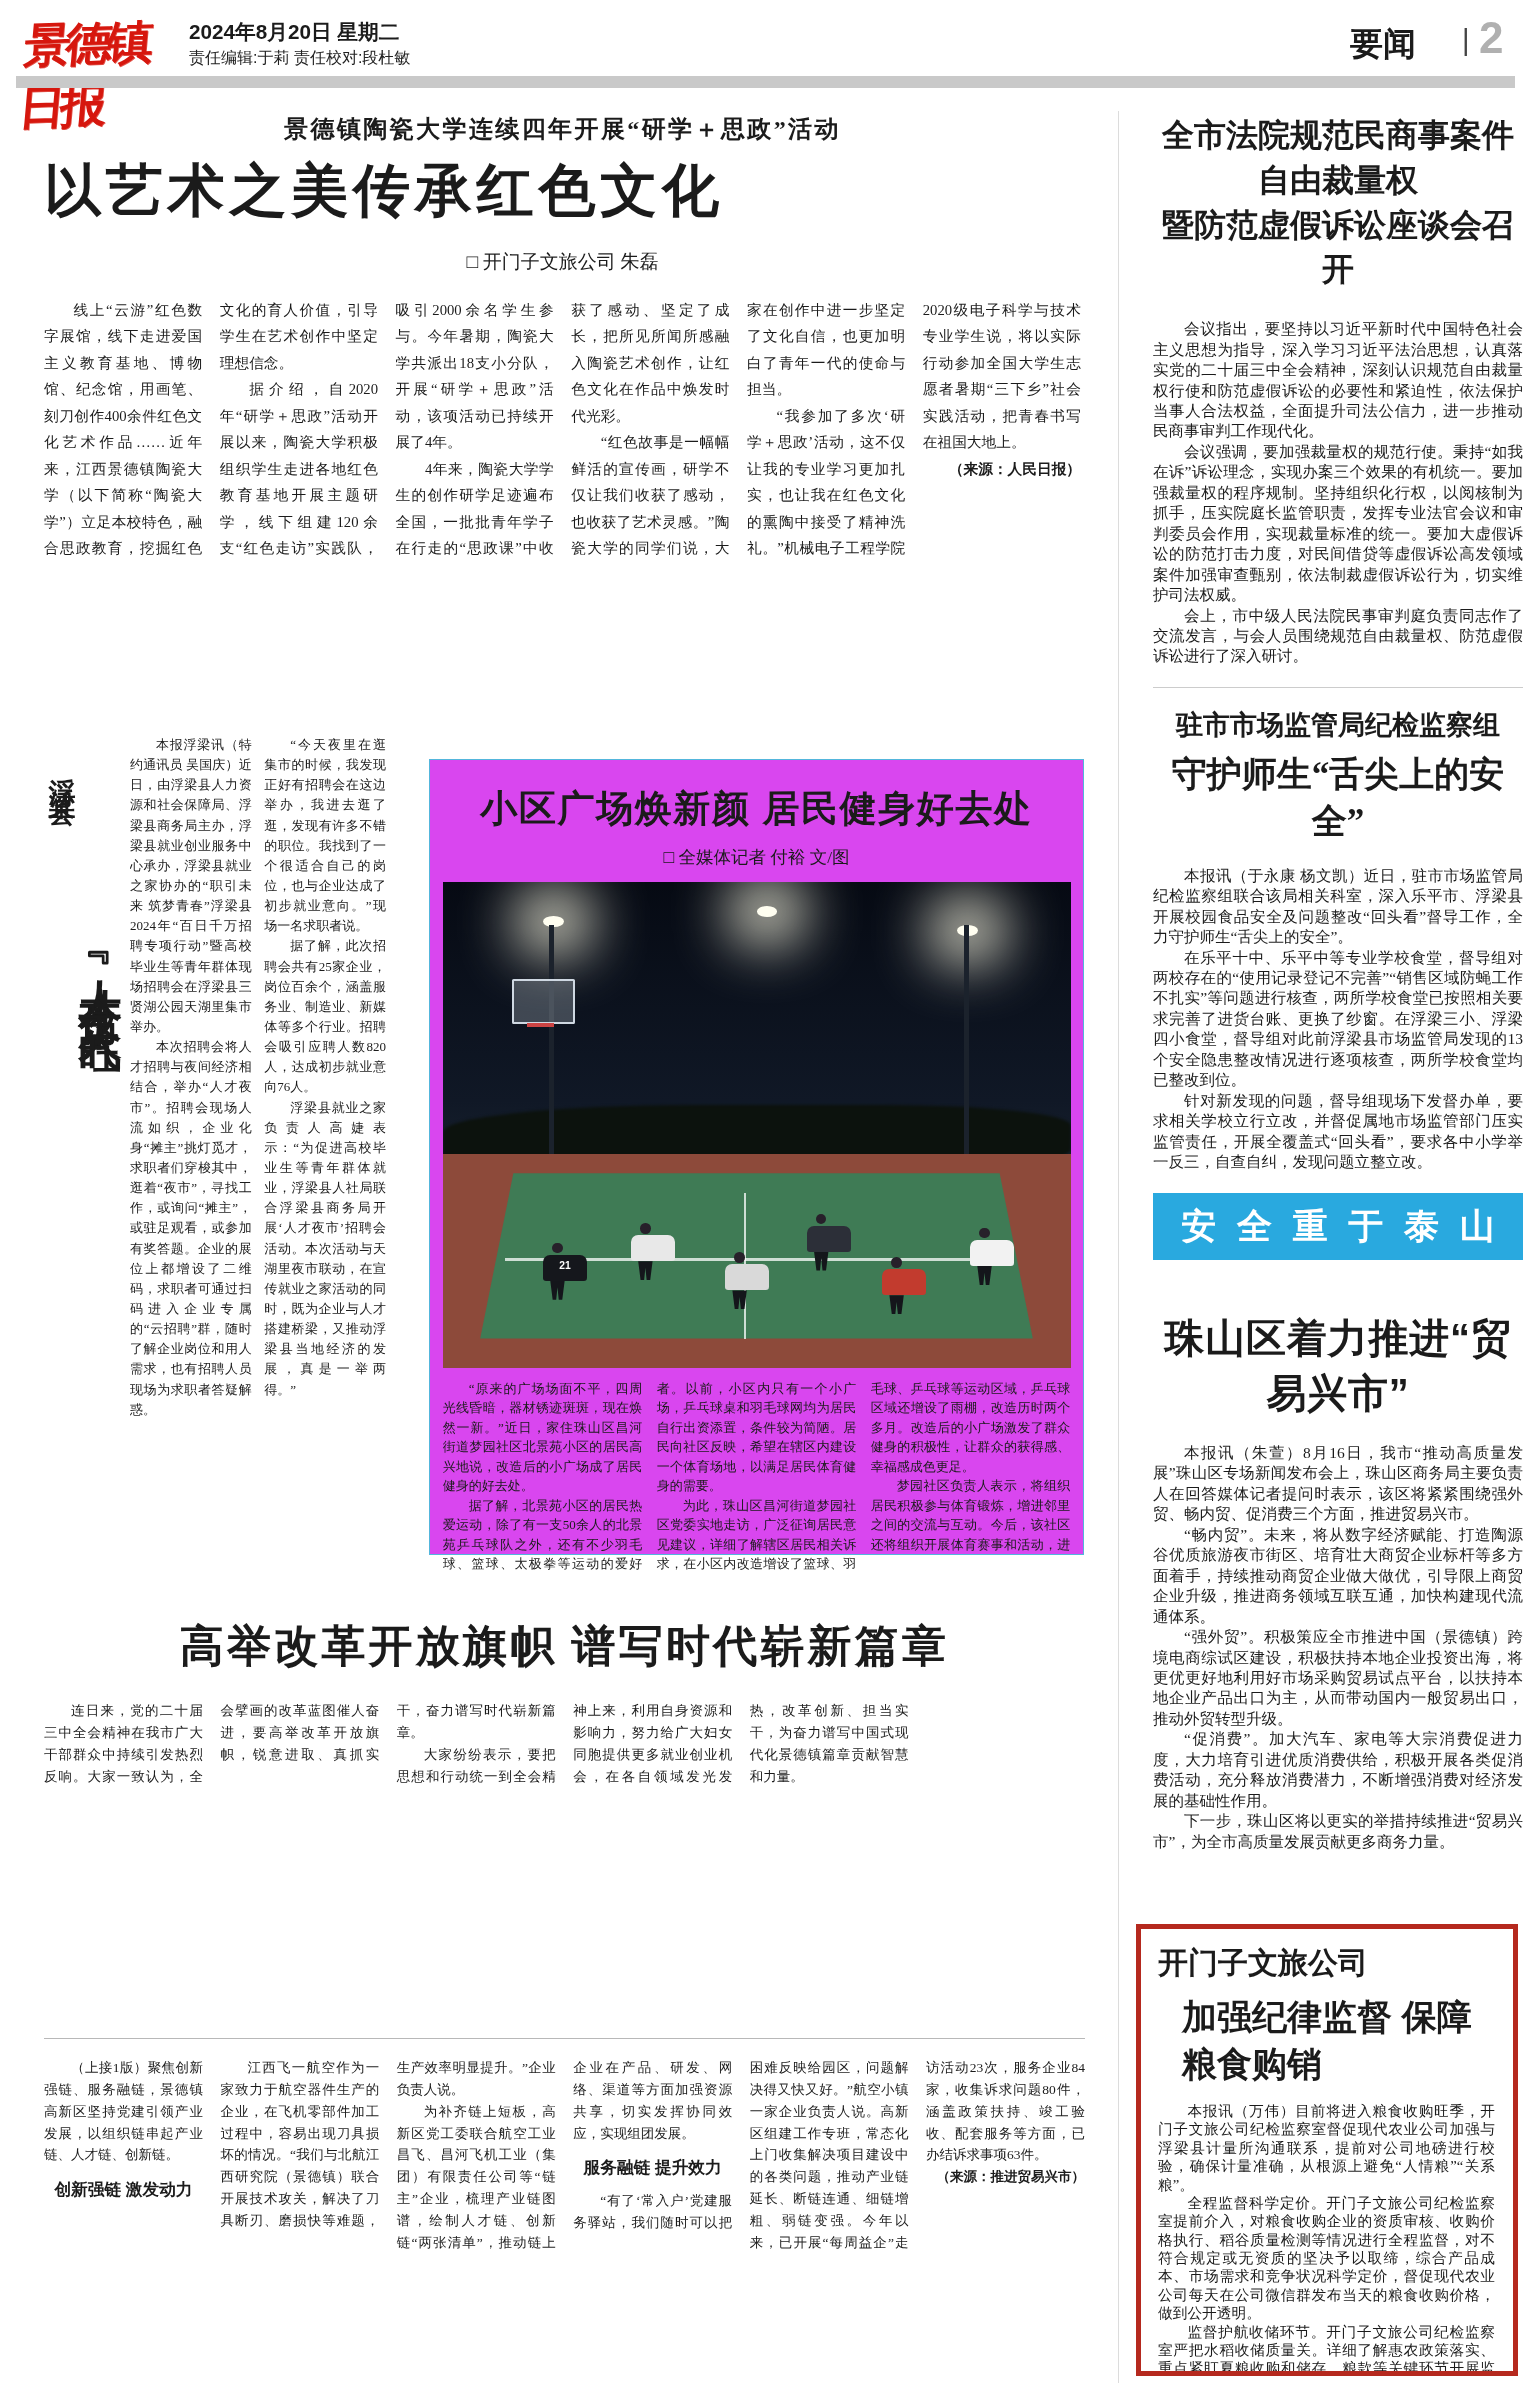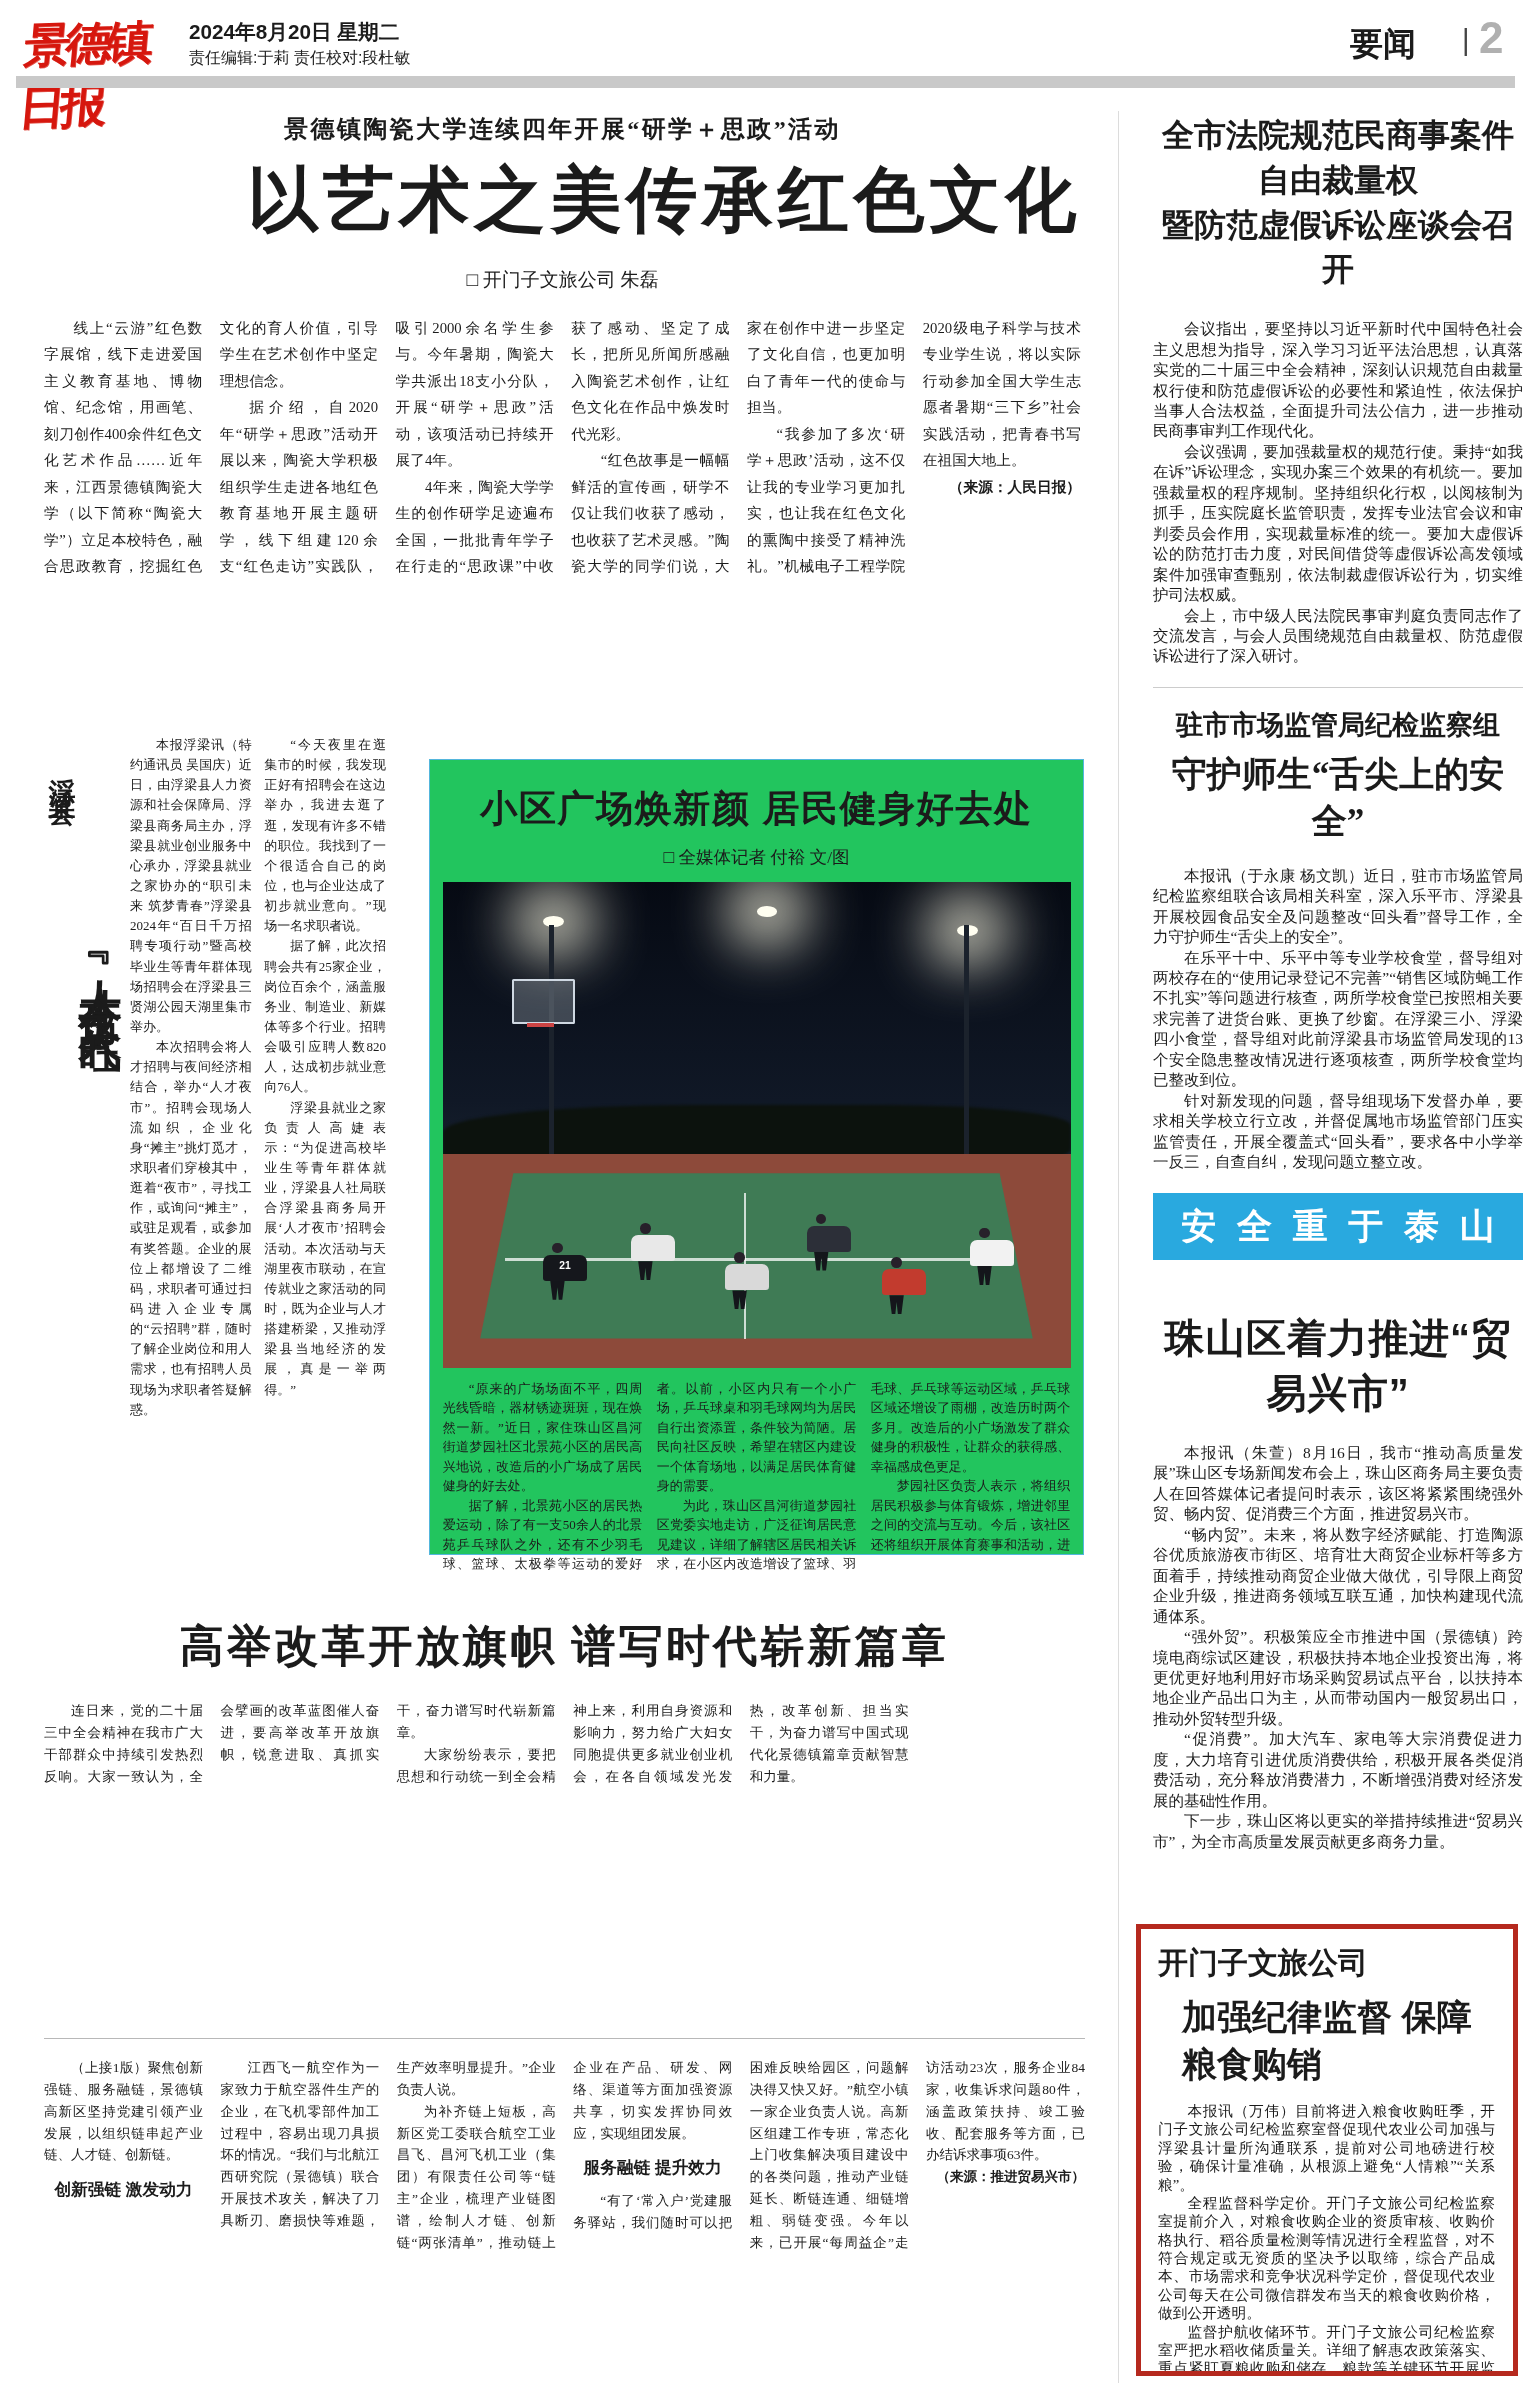--- a/index.html
+++ b/index.html
@@ -17,37 +17,37 @@
             font-size:16px;color:#222;}
   #hdr-section{left:1350px;top:22px;font-size:33px;font-weight:900;}
   #hdr-sep{left:1462px;top:24px;font-size:29px;color:#444;font-family:"Liberation Sans",sans-serif;}
   #hdr-page{left:1479px;top:12.7px;font-size:44px;font-weight:bold;color:#b0b0b0;
             font-family:"Liberation Sans","DejaVu Sans",sans-serif;}
   #hdr-bar{left:16px;top:76px;width:1499px;height:12px;background:#c9c9c9;}
   #v-rule{left:1118px;top:111px;width:0.8px;height:2272px;background:#dcdcdc;}
   
   #main-art{left:44px;top:113px;width:1037px;}
   #main-art .overline{text-align:center;font-size:24px;font-weight:600;letter-spacing:2.4px;}
-  #main-art .headline{text-align:right;font-size:71px;font-weight:900;letter-spacing:4.8px;margin-top:8px;
+  #main-art .headline{text-align:left;font-size:57px;font-weight:900;letter-spacing:4.8px;margin-top:8px;
             font-family:"Liberation Sans","DejaVu Sans",sans-serif;}
   #main-art .byline{text-align:center;font-size:19px;margin-top:19px;}
   #main-art .body{margin-top:22px;height:445px;column-count:6;column-gap:17.5px;
             font-size:14.7px;line-height:1.8;text-align:justify;overflow:hidden;}
   .attr{text-align:right;font-weight:bold;text-indent:0;}
   
   #fuliang{left:44px;top:735px;width:342px;height:842px;}
   #fuliang .region{position:absolute;left:0;top:22px;writing-mode:vertical-rl;
             font-size:27px;font-weight:900;letter-spacing:11px;}
   #fuliang .vtitle{position:absolute;left:27px;top:203px;writing-mode:vertical-rl;
             font-size:43px;font-weight:900;letter-spacing:8px;height:556px;}
   #fuliang .body{position:absolute;left:86px;top:0;width:256px;height:834px;
             column-count:2;column-gap:12.7px;font-size:13px;line-height:1.55;
             text-align:justify;overflow:hidden;}
   
-  #community{left:429px;top:759px;width:653px;height:794px;border:1.6px solid #53b6dc;background:#22c55e;}
+  #community{left:429px;top:759px;width:653px;height:794px;border:1.6px solid #53b6dc;background:#d946ef;}
   #community .headline{text-align:center;margin-top:24px;font-size:37px;font-weight:900;letter-spacing:1.6px;
             font-family:"Liberation Sans","DejaVu Sans",sans-serif;}
   #community .byline{text-align:center;margin-top:11px;font-size:17.5px;}
   #community .body{margin:11px 12.7px 0;column-count:3;column-gap:14.3px;height:208px;
             font-size:13px;line-height:1.5;text-align:justify;overflow:hidden;}
   
   .photo{margin:12.7px auto 0;width:628px;height:486px;position:relative;overflow:hidden;
          background:linear-gradient(#060a13 0%,#101826 45%,#18222f 60%);}
   .ph-trees{position:absolute;left:0;right:0;top:46%;height:14%;background:#0c120d;
          border-radius:40% 30% 35% 25%;filter:blur(1.6px);}

